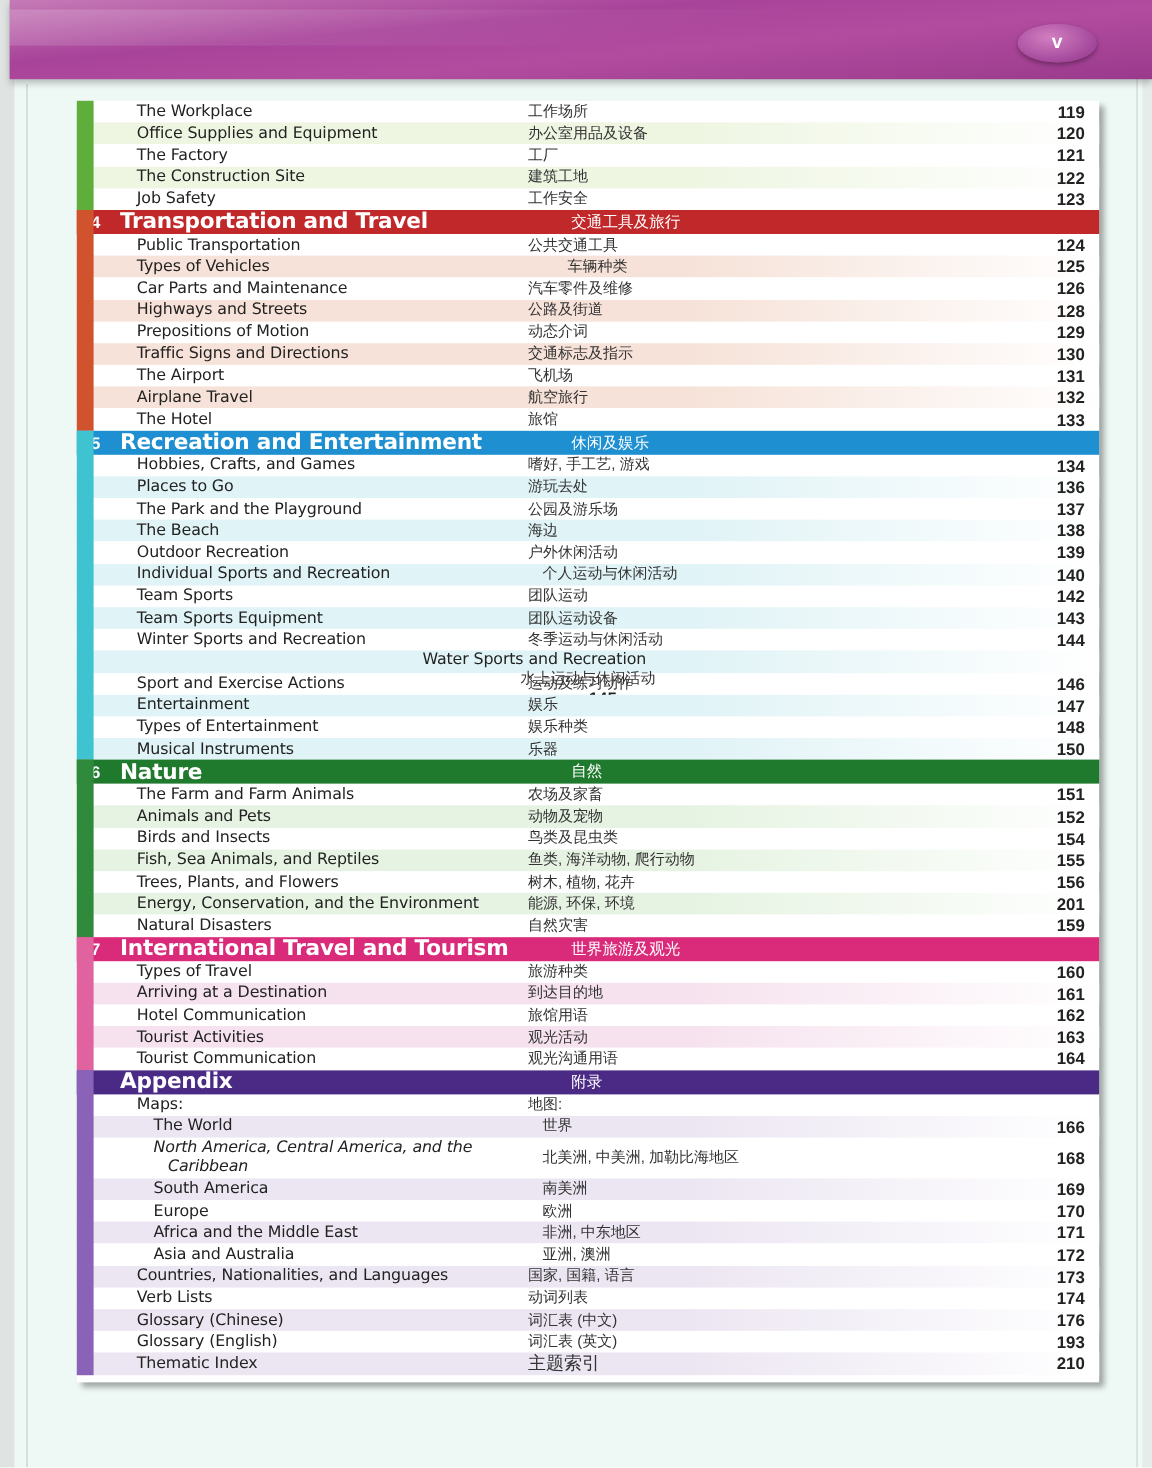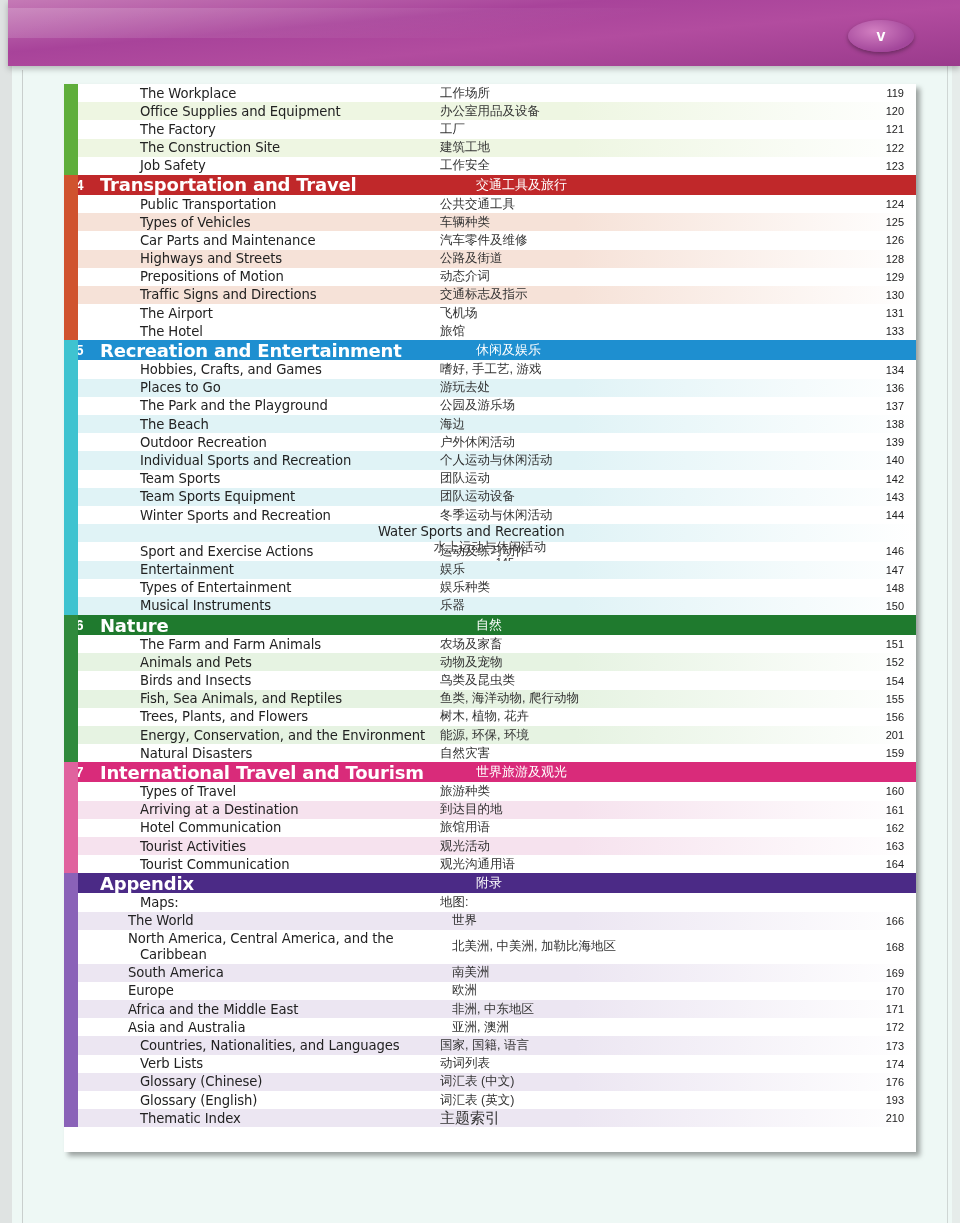--- a/index.html
+++ b/index.html
@@ -38,27 +38,27 @@
   .section-header {
     position: relative; height: 20px; color: #fff; display: flex; align-items: center;
     font-weight: bold; font-size: 14px;
   }
   .section-header .num { width: 36px; padding-left: 4px; box-sizing: border-box; }
   .section-header .en { width: 376px; font-family: "DejaVu Sans", sans-serif; font-size: 18px; letter-spacing: -0.2px; }
   .section-header .zh { font-weight: normal; font-size: 13px; }
   .row {
     position: relative; height: 18.2px; display: flex; align-items: center; font-size: 14px; color: #222;
   }
-  .row .en { padding-left: 76px; width: 376px; box-sizing: border-box; font-family: "DejaVu Sans", sans-serif; font-size: 13.2px; letter-spacing: -0.1px; }
+  .row .en { padding-left: 50px; width: 376px; box-sizing: border-box; font-family: "DejaVu Sans", sans-serif; font-size: 13.2px; letter-spacing: -0.1px; }
   .row .zh { flex: 1; font-size: 12.5px; color: #333; padding-left: 0; }
-  .row .pg { width: 60px; text-align: right; padding-right: 12px; font-weight: normal; font-size: 11px; color: #222; }
+  .row .pg { width: 60px; text-align: right; padding-right: 12px; font-weight: bold; font-size: 14px; color: #222; }
   .row.sub .en { padding-left: 64px; }
   .row.sub .zh { padding-left: 12px; }
   .row.tall { height: 34px; align-items: center; }
-  .row.tall .en { line-height: 16px; }
+  .row.tall .en { line-height: 16px; font-style: italic; }
   .tall-en-cont { display: block; padding-left: 12px; }
   .row.big .zh { font-size: 15px; }
 </style>
 </head>
 <body>
 
 <div class="page-edge-left"></div>
 <div class="page-edge-line"></div>
 <div class="page-edge-right"></div>
 <div class="page-edge-right2"></div>
@@ -100,21 +100,21 @@
       <div class="section-header" style="background: rgb(192, 40, 42);">
         <span class="num">14</span>
         <span class="en">Transportation and Travel</span>
         <span class="zh">交通工具及旅行</span>
       </div>
       <div class="row">
         <span class="en"><span>Public Transportation</span></span>
         <span class="zh">公共交通工具</span>
         <span class="pg">124</span>
       </div>
-      <div class="row" style="background: linear-gradient(90deg, rgb(246, 226, 216) 0%, rgb(246, 226, 216) 60%, rgb(255, 255, 255) 100%);">
+      <div class="row" style="background: linear-gradient(90deg, rgb(246, 226, 216) 0%, rgb(246, 226, 216) 60%, rgb(255, 255, 255) 100%); gap: 33px;">
         <span class="en"><span>Types of Vehicles</span></span>
         <span class="zh">车辆种类</span>
         <span class="pg">125</span>
       </div>
       <div class="row">
         <span class="en"><span>Car Parts and Maintenance</span></span>
         <span class="zh">汽车零件及维修</span>
         <span class="pg">126</span>
       </div>
       <div class="row" style="background: linear-gradient(90deg, rgb(246, 226, 216) 0%, rgb(246, 226, 216) 60%, rgb(255, 255, 255) 100%);">
@@ -130,20 +130,25 @@
       <div class="row" style="background: linear-gradient(90deg, rgb(246, 226, 216) 0%, rgb(246, 226, 216) 60%, rgb(255, 255, 255) 100%);">
         <span class="en"><span>Traffic Signs and Directions</span></span>
         <span class="zh">交通标志及指示</span>
         <span class="pg">130</span>
       </div>
       <div class="row">
         <span class="en"><span>The Airport</span></span>
         <span class="zh">飞机场</span>
         <span class="pg">131</span>
       </div>
+      <div class="row" style="background: linear-gradient(90deg, rgb(246, 226, 216) 0%, rgb(246, 226, 216) 60%, rgb(255, 255, 255) 100%);">
+        <span class="en"><span>Airplane Travel</span></span>
+        <span class="zh">航空旅行</span>
+        <span class="pg">132</span>
+      </div>
       <div class="row">
         <span class="en"><span>The Hotel</span></span>
         <span class="zh">旅馆</span>
         <span class="pg">133</span>
       </div>
       <div class="section-bar" style="background: rgb(208, 83, 46); z-index: 0;"></div>
     </div>
     <div class="section">
       <div class="section-header" style="background: rgb(30, 143, 208);">
         <span class="num">15</span>
@@ -168,21 +173,21 @@
       <div class="row" style="background: linear-gradient(90deg, rgb(224, 243, 246) 0%, rgb(224, 243, 246) 60%, rgb(255, 255, 255) 100%);">
         <span class="en"><span>The Beach</span></span>
         <span class="zh">海边</span>
         <span class="pg">138</span>
       </div>
       <div class="row">
         <span class="en"><span>Outdoor Recreation</span></span>
         <span class="zh">户外休闲活动</span>
         <span class="pg">139</span>
       </div>
-      <div class="row" style="background: linear-gradient(90deg, rgb(224, 243, 246) 0%, rgb(224, 243, 246) 60%, rgb(255, 255, 255) 100%);">
+      <div class="row" style="background: linear-gradient(90deg, rgb(224, 243, 246) 0%, rgb(224, 243, 246) 60%, rgb(255, 255, 255) 100%); gap: 12px;">
         <span class="en"><span>Individual Sports and Recreation</span></span>
         <span class="zh">个人运动与休闲活动</span>
         <span class="pg">140</span>
       </div>
       <div class="row">
         <span class="en"><span>Team Sports</span></span>
         <span class="zh">团队运动</span>
         <span class="pg">142</span>
       </div>
       <div class="row" style="background: linear-gradient(90deg, rgb(224, 243, 246) 0%, rgb(224, 243, 246) 60%, rgb(255, 255, 255) 100%);">

